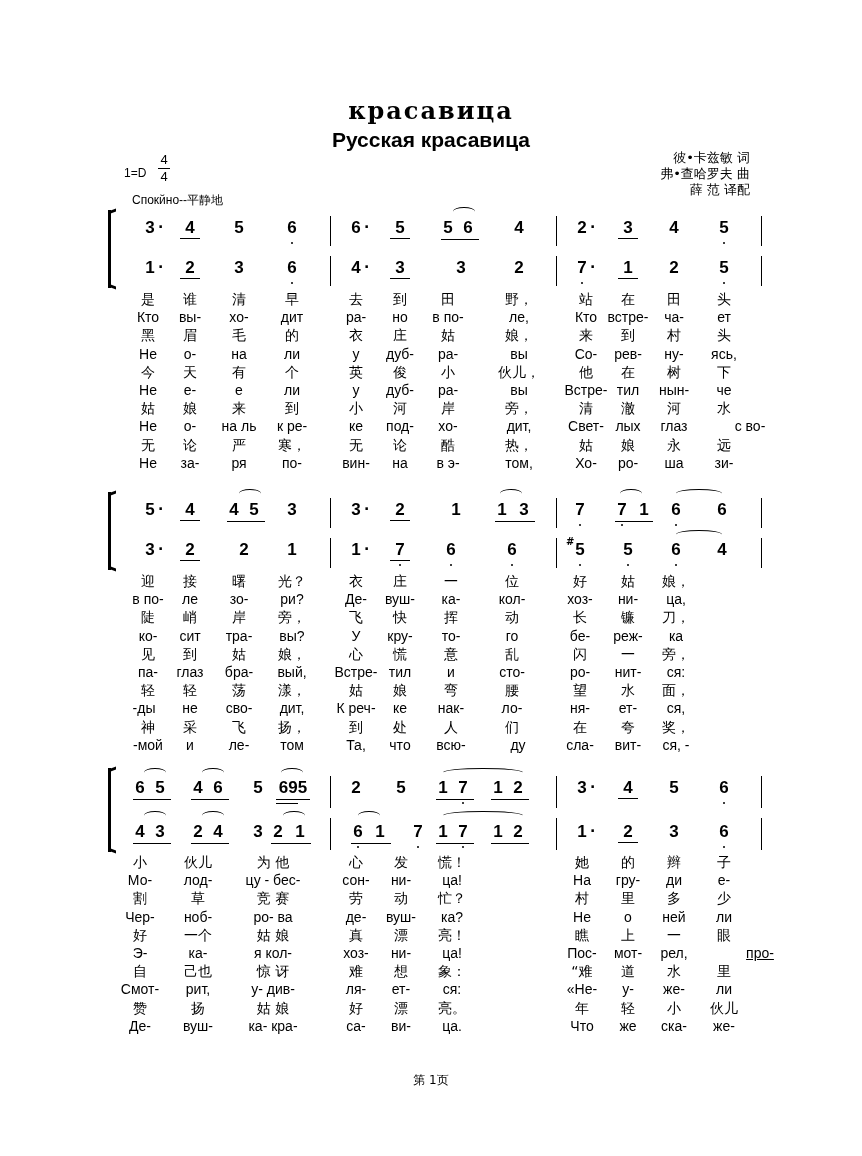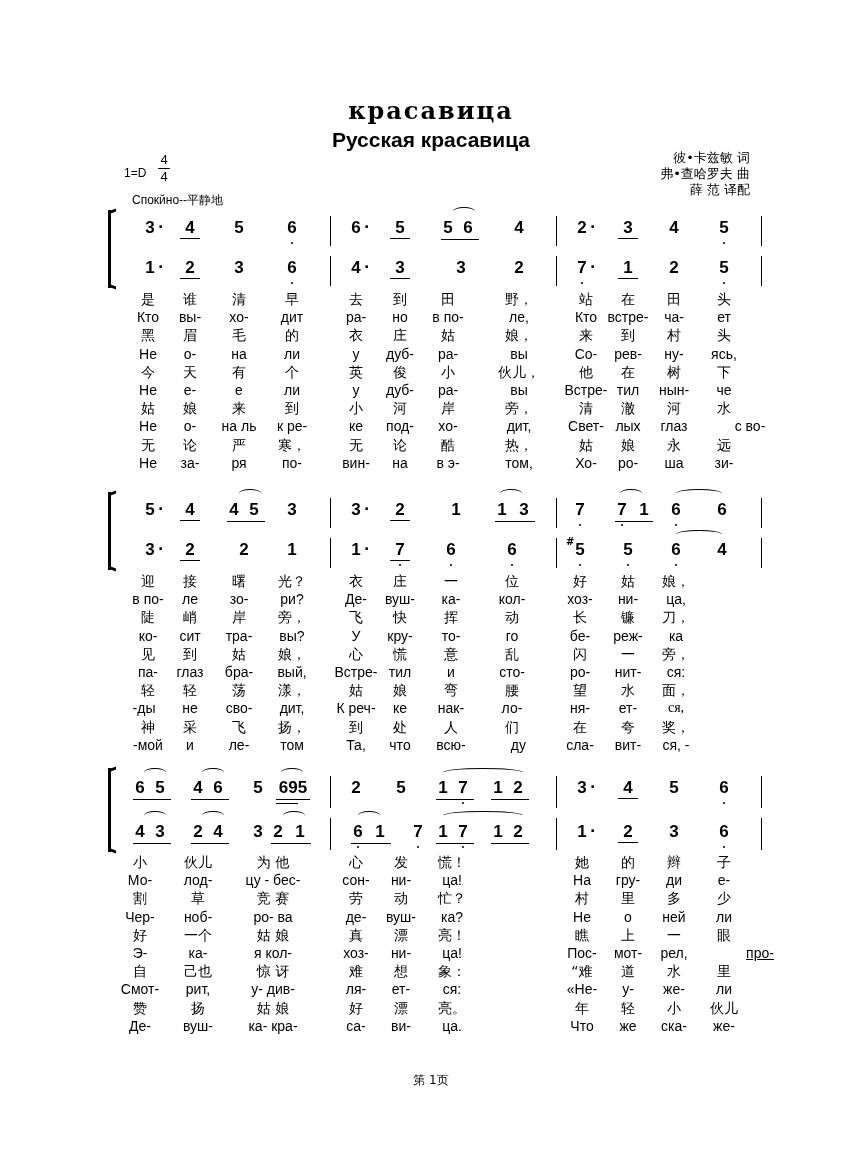--- a/index.html
+++ b/index.html
@@ -386,21 +386,21 @@
       <span style="left: 6px;">-ды</span>
       <span style="left: 52px;">не</span>
       <span style="left: 101px;">сво-</span>
       <span style="left: 154px;">дит,</span>
       <span style="left: 218px;">К реч-</span>
       <span style="left: 262px;">ке</span>
       <span style="left: 313px;">нак-</span>
       <span style="left: 374px;">ло-</span>
       <span style="left: 442px;">ня-</span>
       <span style="left: 490px;">ет-</span>
-      <span style="left: 538px; font-family: Liberation Serif, serif;">ся,</span>
+      <span style="left: 538px;">ся,</span>
     </div>
     <div class="lyr-row" style="top: 145.6px;">
       <span style="left: 10px;">神</span>
       <span style="left: 52px;">采</span>
       <span style="left: 101px;">飞</span>
       <span style="left: 154px;">扬，</span>
       <span style="left: 218px;">到</span>
       <span style="left: 262px;">处</span>
       <span style="left: 313px;">人</span>
       <span style="left: 374px;">们</span>
@@ -409,21 +409,21 @@
       <span style="left: 538px;">奖，</span>
     </div>
     <div class="lyr-row ru" style="top: 163.8px;">
       <span style="left: 10px;">-мой</span>
       <span style="left: 52px;">и</span>
       <span style="left: 101px;">ле-</span>
       <span style="left: 154px;">том</span>
       <span style="left: 218px;">Та,</span>
       <span style="left: 262px;">что</span>
       <span style="left: 313px;">всю-</span>
-      <span style="left: 358px; text-align: right;">ду</span>
+      <span style="left: 380px;">ду</span>
       <span style="left: 442px;">сла-</span>
       <span style="left: 490px;">вит-</span>
       <span style="left: 538px;">ся, -</span>
     </div>
   </div>
 
 <div class="system" style="top:768px;">
   <div class="bracket" style="top:0px; height:84px;"></div>
   <div class="barline" style="left:222px; top:8px; height:32px;"></div>
   <div class="barline" style="left:448px; top:8px; height:32px;"></div>

